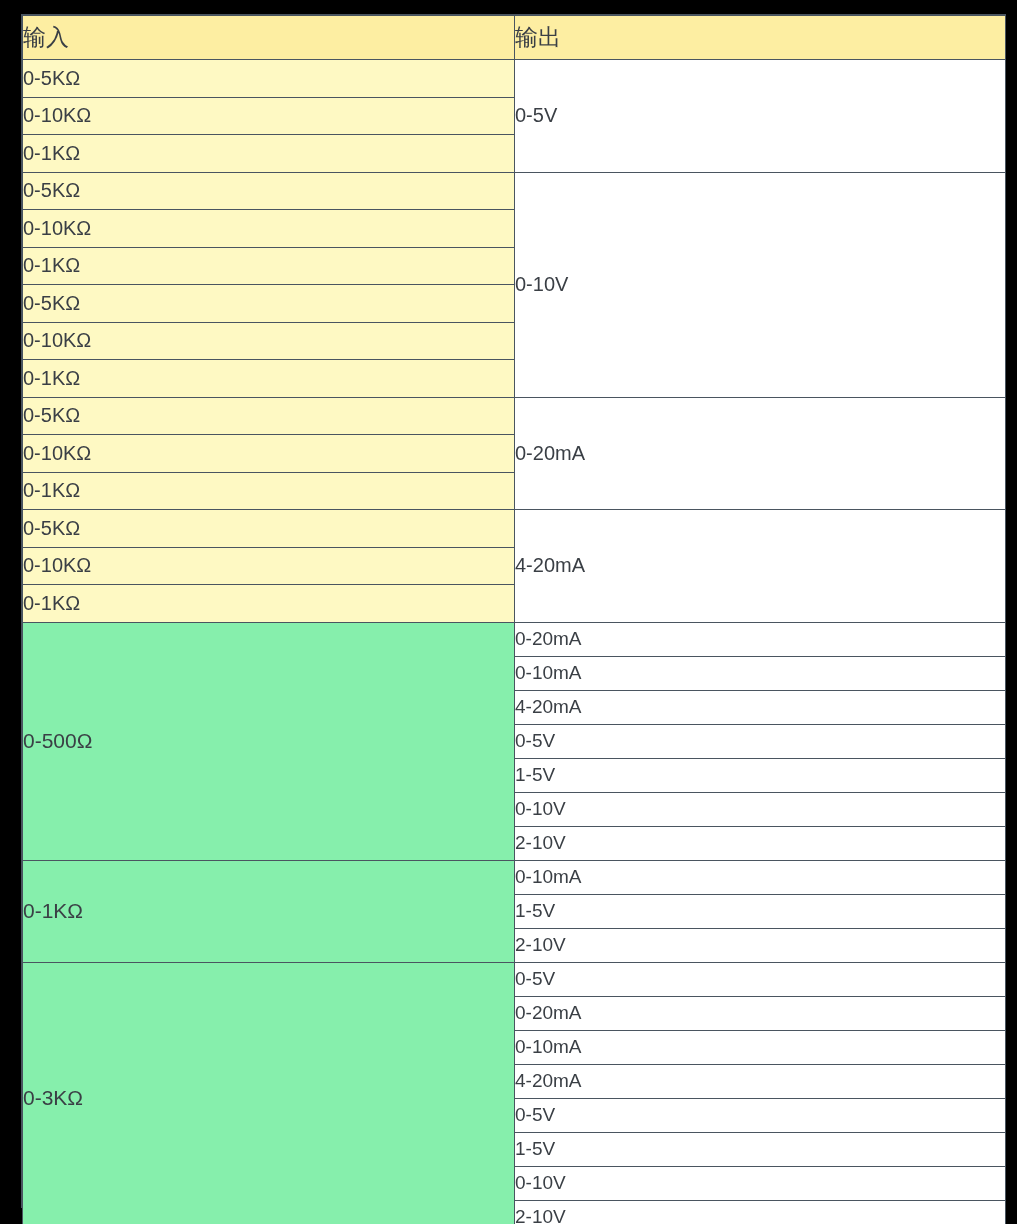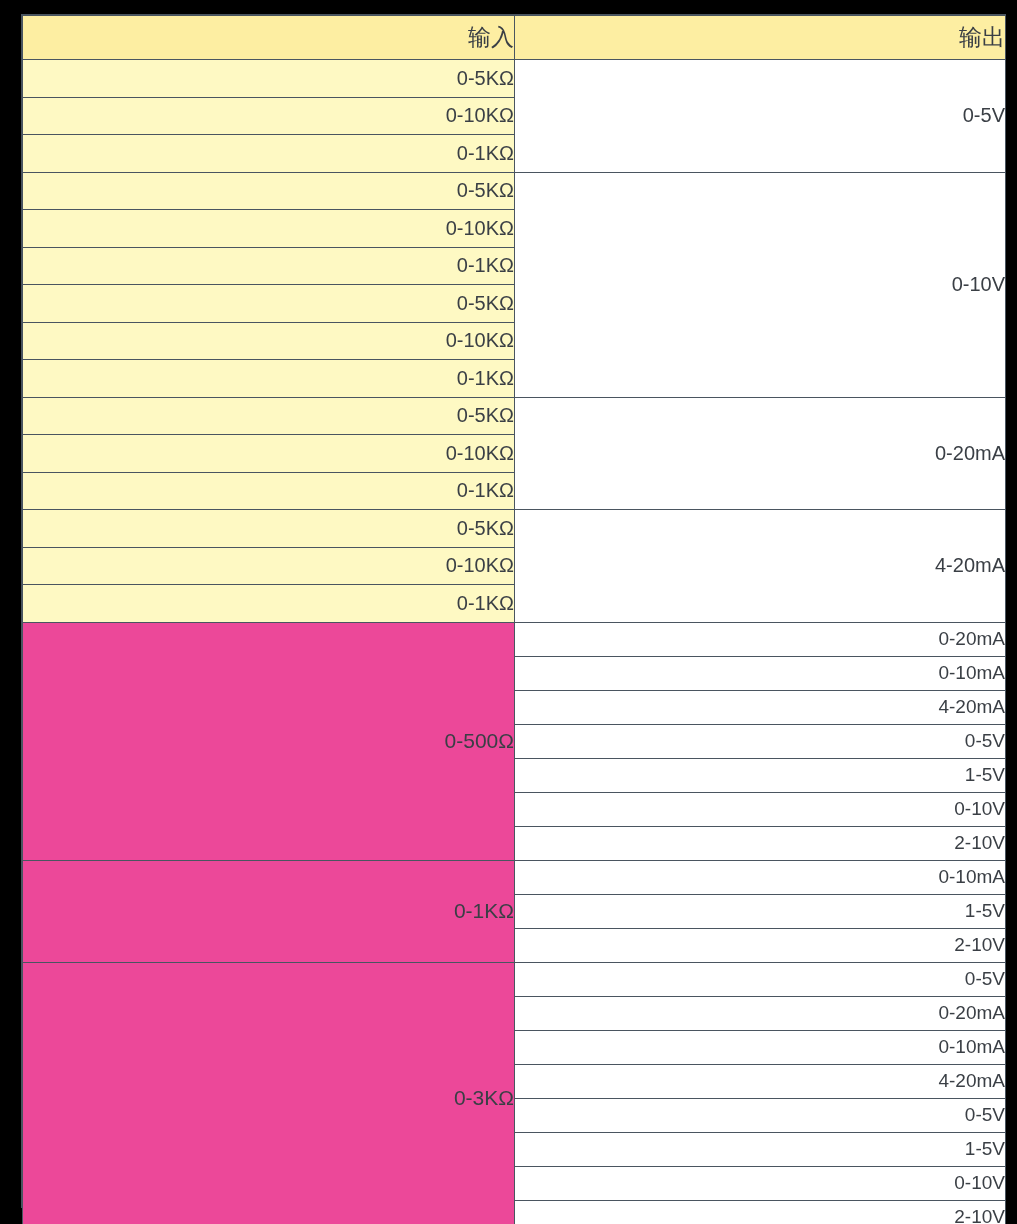--- a/index.html
+++ b/index.html
@@ -39,21 +39,21 @@
     border-collapse: collapse;
     table-layout: fixed;
   }
 
   table.spec-table col.col-in  { width: 492px; }
   table.spec-table col.col-out { width: 491px; }
 
   table.spec-table th,
   table.spec-table td {
     border: 1px solid #4a5560;
-    text-align: right;
+    text-align: left;
     vertical-align: middle;
     color: #3a3f45;
     font-weight: normal;
     padding: 0;
     line-height: 1.15;
   }
 
   table.spec-table th {
     background: #fdeea2;
     font-size: 23px;
@@ -67,21 +67,21 @@
 
   td.out-cell {
     background: #ffffff;
     font-size: 19px;
   }
 
   tr.top-row td { height: 36.5px; }
   tr.bot-row td { height: 33px; }
 
   td.in-merge {
-    background: #ec4899;
+    background: #86efac;
     font-size: 21px;
   }
   td.out-merge {
     background: #ffffff;
     font-size: 20px;
   }
 </style>
 </head>
 <body>
 

